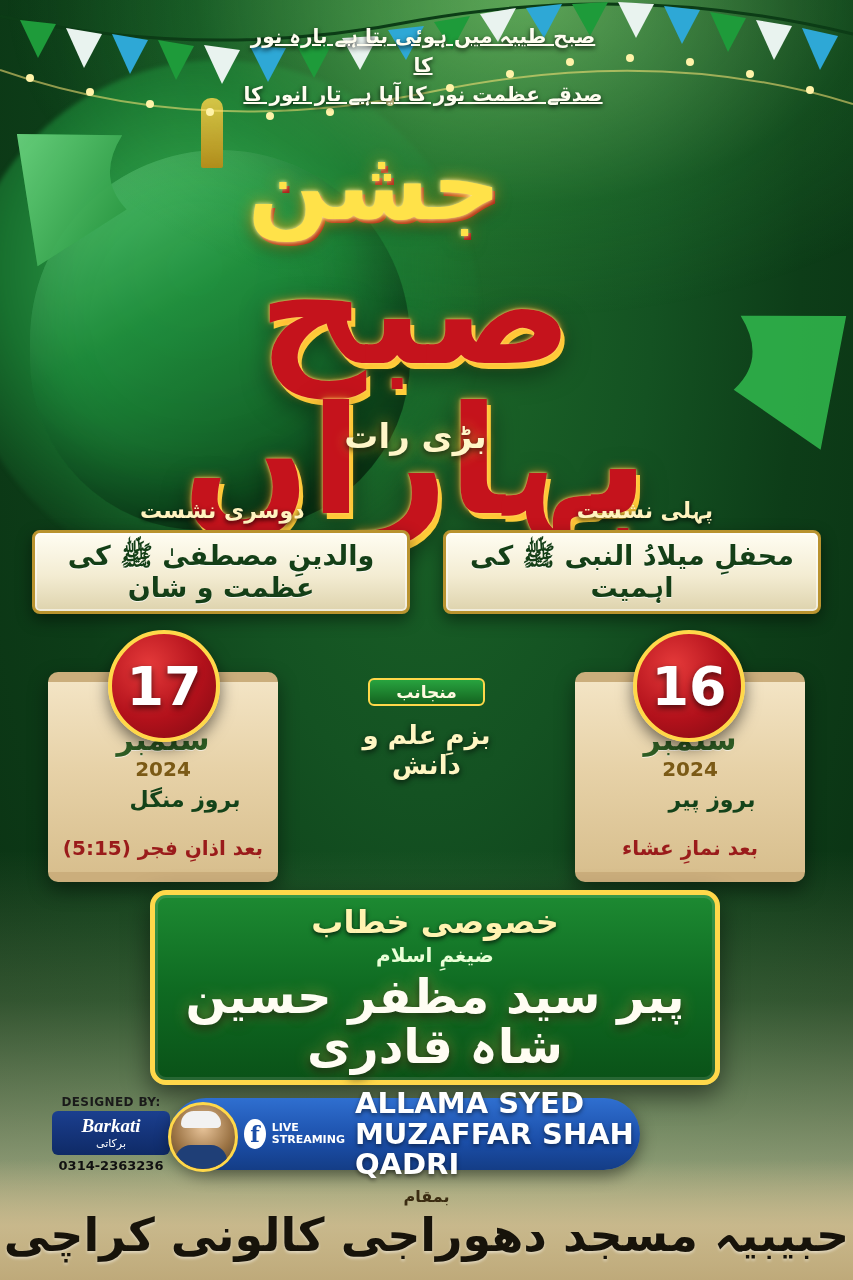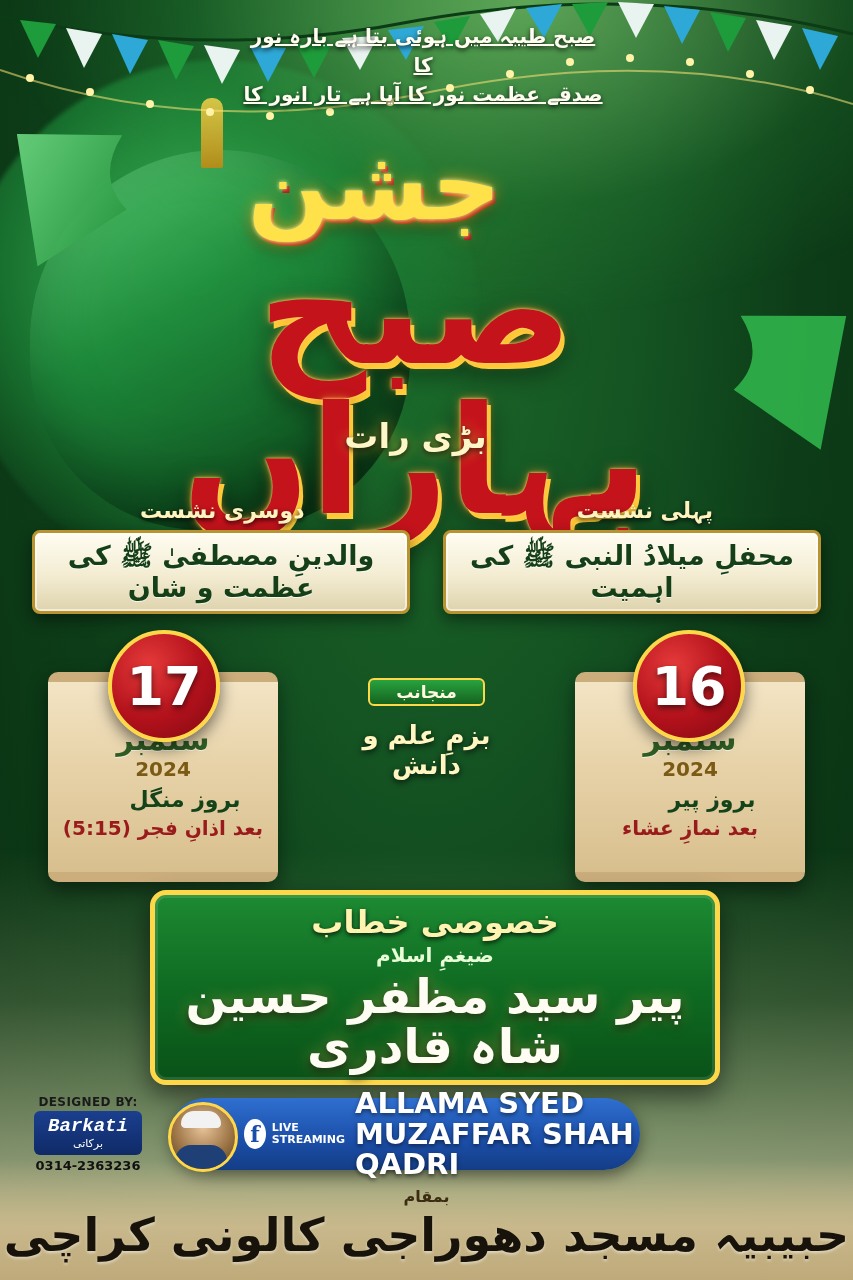--- a/index.html
+++ b/index.html
@@ -237,21 +237,21 @@
     color: #7b5a16;
   }
   .scroll .line-day {
     margin-top: 6px;
     font-size: 22px;
     font-weight: bold;
     color: #14431a;
     padding-left: 44px;
   }
   .scroll .line-time {
-    margin-top: 4px;
+    margin-top: 24px;
     font-size: 20px;
     font-weight: bold;
     color: #9a1b1b;
   }
   .datebadge {
     position: absolute;
     top: 0;
     width: 104px; height: 104px;
     border-radius: 50%;
     background: radial-gradient(circle at 35% 30%, #e53a3a 0%, #b2111b 55%, #7d0a12 100%);
@@ -333,40 +333,40 @@
     font-size: 48px;
     font-weight: bold;
     color: #fffdf3;
     line-height: 1.05;
     text-shadow: 0 4px 10px rgba(0,0,0,0.65), 0 0 16px rgba(255,220,90,0.45);
   }
 
   
   .designer {
     position: absolute;
-    left: 34px;
+    left: 52px;
     top: 1095px;
-    width: 108px;
+    width: 118px;
     text-align: center;
     color: #1a1a1a;
   }
   .designer .dby {
     font-size: 12px;
     font-weight: bold;
     letter-spacing: 0.4px;
   }
   .designer .logo {
     margin-top: 2px;
     background: linear-gradient(180deg, #1b3f8f, #0f2a66);
     border-radius: 6px;
     padding: 4px 0 5px;
     color: #fff;
   }
   .designer .logo .brand {
-    font-family: Liberation Mono, monospace;
+    font-family: Liberation Serif, serif;
     font-style: italic;
     font-size: 19px;
     font-weight: bold;
   }
   .designer .logo .brand-ur {
     font-size: 11px;
   }
   .designer .phone {
     margin-top: 3px;
     font-size: 13px;

